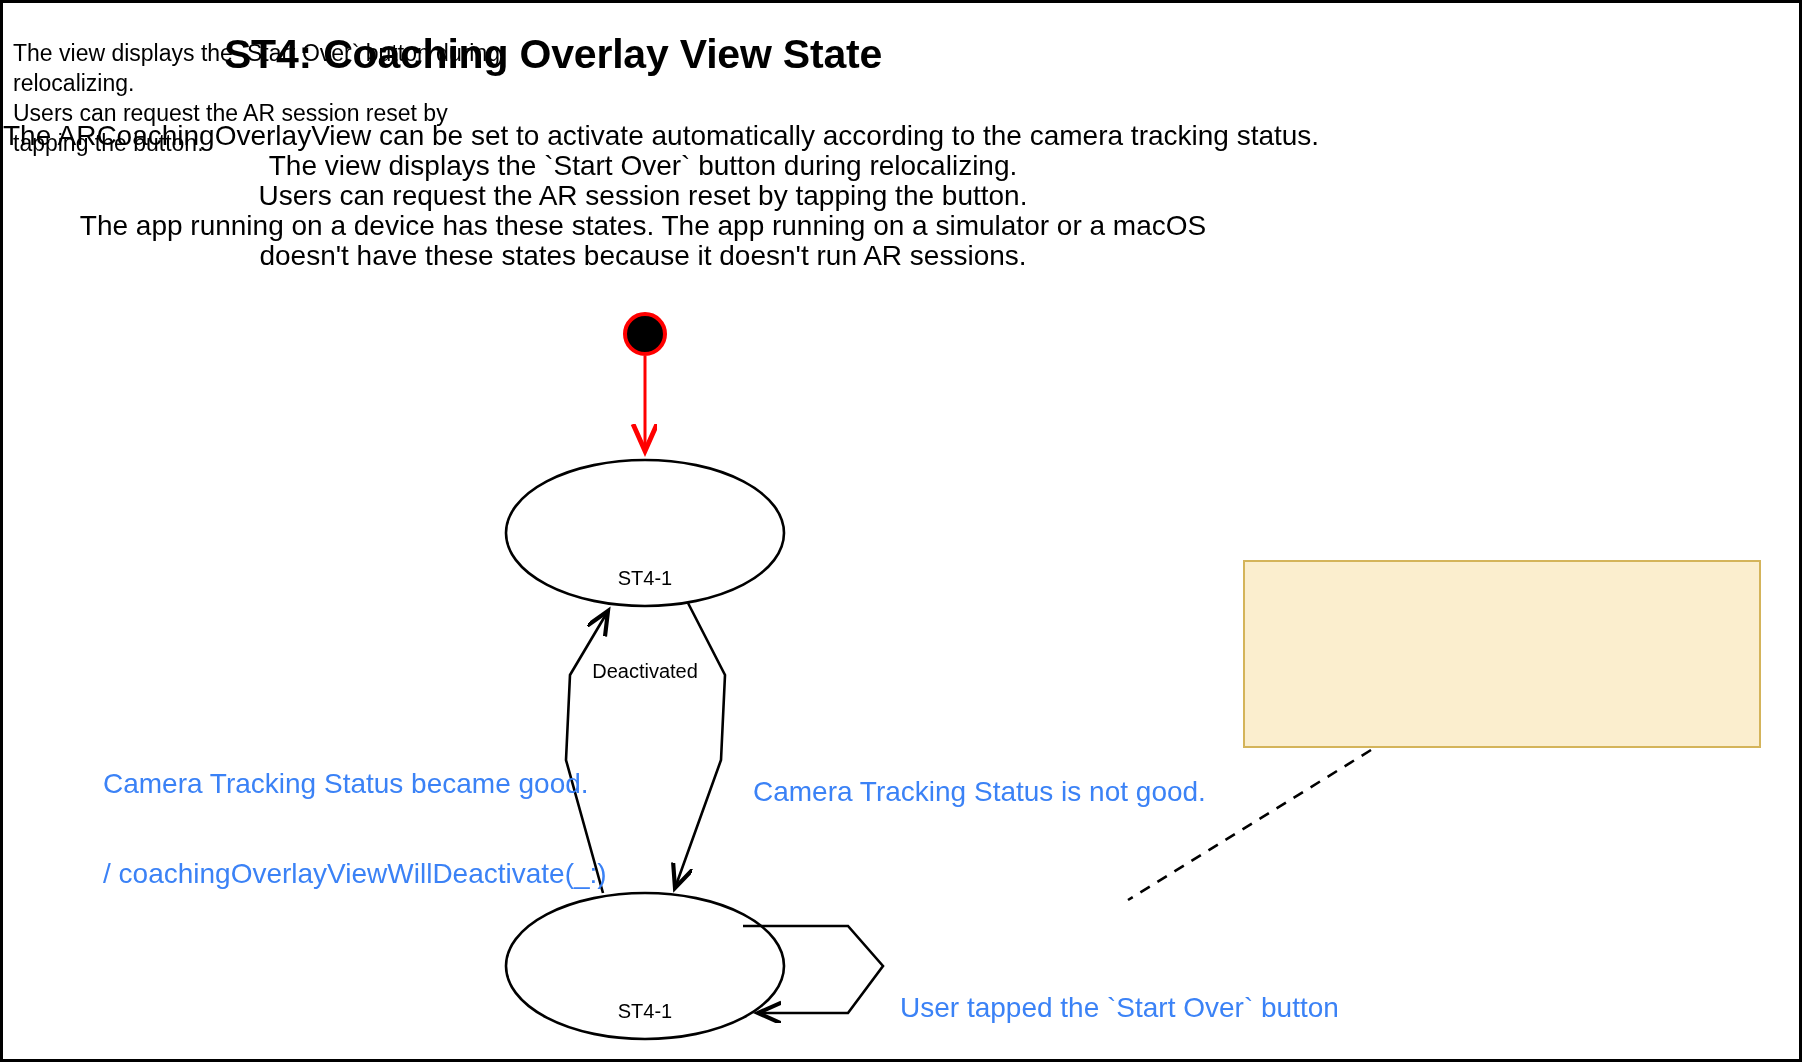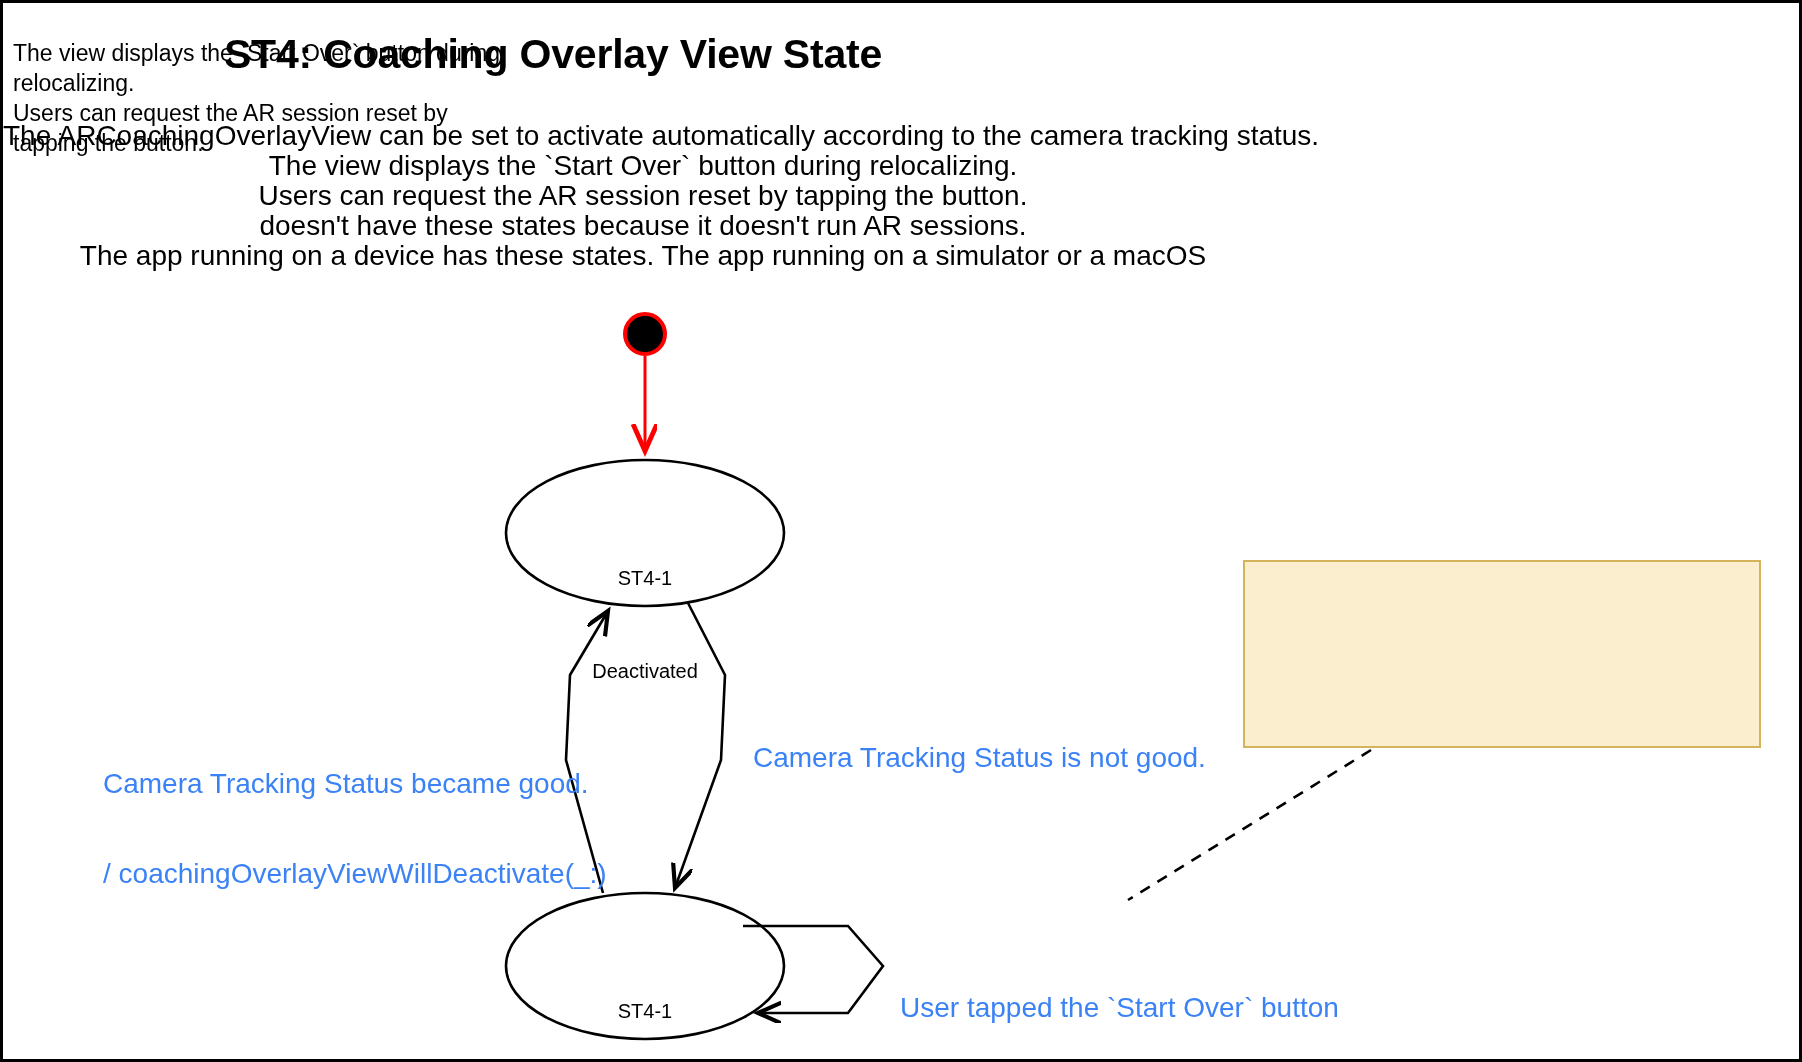--- a/index.html
+++ b/index.html
@@ -96,22 +96,22 @@
 <body>
 
 <div id="diagram-frame">
 
   <div class="diagram-title">ST4: Coaching Overlay View State</div>
 
   <div class="diagram-description">
     <div>The ARCoachingOverlayView can be set to activate automatically according to the camera tracking status.</div>
     <div>The view displays the `Start Over` button during relocalizing.</div>
     <div>Users can request the AR session reset by tapping the button.</div>
+    <div>The app running on a device has these states. The app running on a simulator or a macOS</div>
     <div>doesn't have these states because it doesn't run AR sessions.</div>
-    <div>The app running on a device has these states. The app running on a simulator or a macOS</div>
   </div>
 
   <svg id="diagram-svg" viewBox="0 0 1802 1062">
     <defs>
       <marker id="arrow-red" markerWidth="12" markerHeight="12" refX="9" refY="4" orient="auto" markerUnits="strokeWidth">
         <path d="M0,0 L9,4 L0,8" fill="none" stroke="#ff0000" stroke-width="1.6"></path>
       </marker>
       <marker id="arrow-black" markerWidth="12" markerHeight="12" refX="9" refY="4" orient="auto" markerUnits="strokeWidth">
         <path d="M0,0 L9,4 L0,8" fill="none" stroke="#000000" stroke-width="1.6"></path>
       </marker>
@@ -142,21 +142,21 @@
   <div class="state-label" style="left:542px; top:931px; width:200px;">
     <div>ST4-1</div>
     
   </div>
 
   <div class="transition-label right-align" style="left:100px; top:706px; width:440px;">
     <div>Camera Tracking Status became good.</div>
     <div>/ coachingOverlayViewWillDeactivate(_:)</div>
   </div>
 
-  <div class="transition-label left-align" style="left:750px; top:680px; width:460px;">
+  <div class="transition-label left-align" style="left:750px; top:714px; width:460px;">
     <div>Camera Tracking Status is not good.</div>
   </div>
 
   <div class="transition-label left-align" style="left:897px; top:930px; width:560px;">
     <div style="text-align:left; width:430px;">User tapped the `Start Over` button</div>
     
   </div>
 
   <div id="note-box"></div>
   <div id="note-text">

